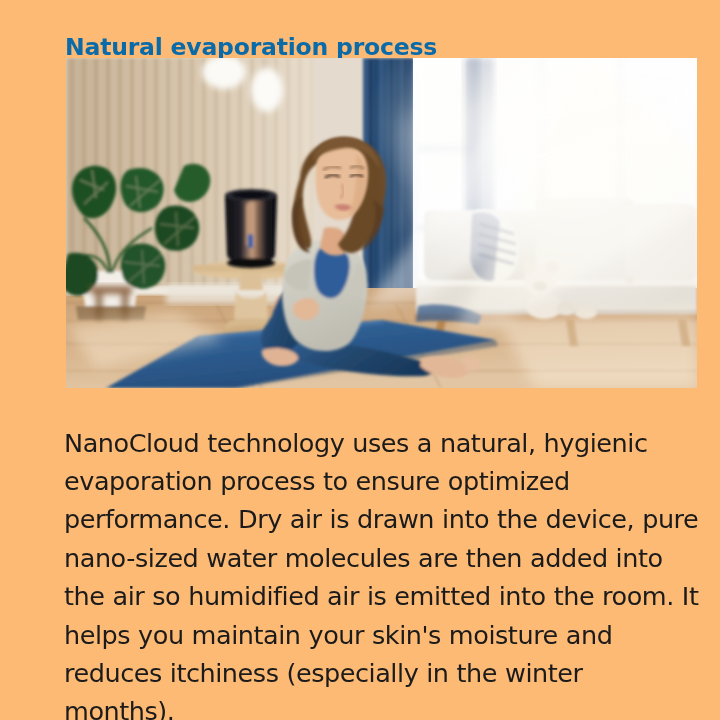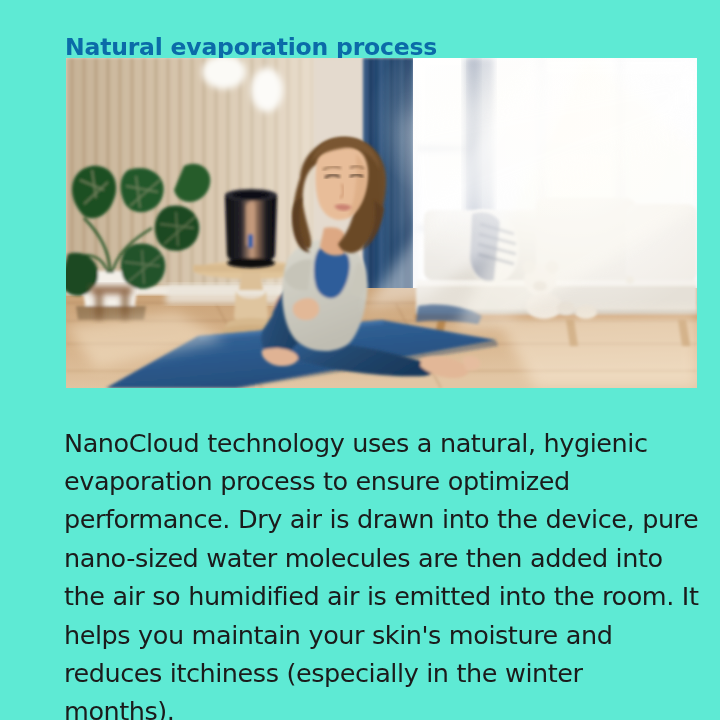--- a/index.html
+++ b/index.html
@@ -11,21 +11,21 @@
     width: 720px;
     height: 720px;
     overflow: hidden;
     font-family: "DejaVu Sans", sans-serif;
     -webkit-font-smoothing: antialiased;
   }
   .page {
     position: relative;
     width: 720px;
     height: 720px;
-    background: #5eead4;
+    background: #fdba74;
   }
 
   
   .title {
     position: absolute;
     left: 65px;
     top: 17px;
     font-family: "DejaVu Sans", sans-serif;
     font-size: 23.5px;
     font-weight: bold;

